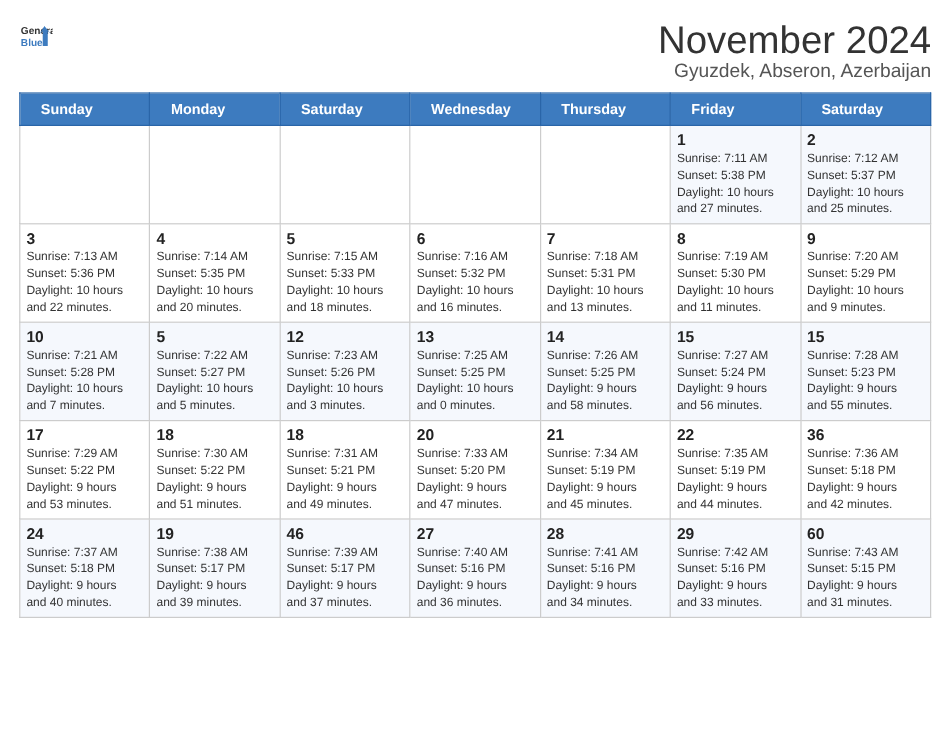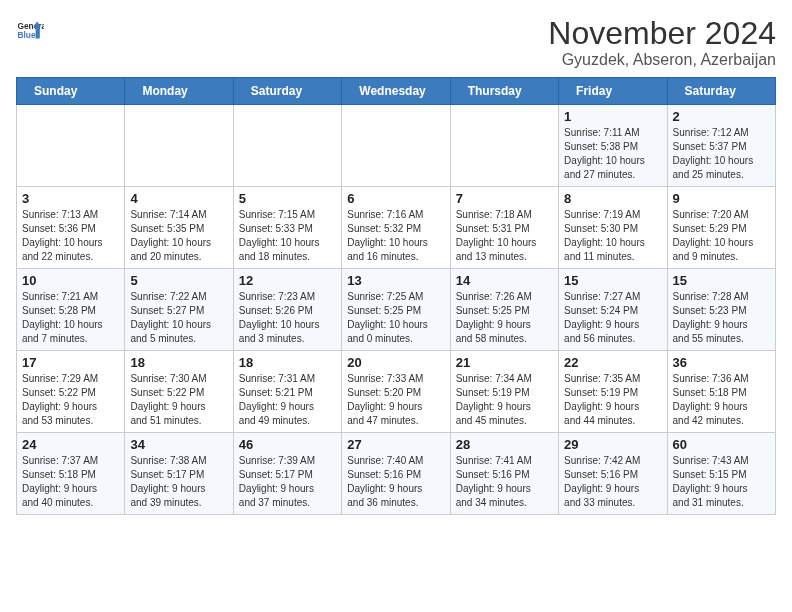--- a/index.html
+++ b/index.html
@@ -214,21 +214,21 @@
           <span class="day-num">36</span>
           <div class="day-info">Sunrise: 7:36 AM<br>Sunset: 5:18 PM<br>Daylight: 9 hours<br>and 42 minutes.</div>
         </td>
       </tr>
       <tr>
         <td>
           <span class="day-num">24</span>
           <div class="day-info">Sunrise: 7:37 AM<br>Sunset: 5:18 PM<br>Daylight: 9 hours<br>and 40 minutes.</div>
         </td>
         <td>
-          <span class="day-num">34</span>
+          <span class="day-num">19</span>
           <div class="day-info">Sunrise: 7:38 AM<br>Sunset: 5:17 PM<br>Daylight: 9 hours<br>and 39 minutes.</div>
         </td>
         <td>
           <span class="day-num">46</span>
           <div class="day-info">Sunrise: 7:39 AM<br>Sunset: 5:17 PM<br>Daylight: 9 hours<br>and 37 minutes.</div>
         </td>
         <td>
           <span class="day-num">27</span>
           <div class="day-info">Sunrise: 7:40 AM<br>Sunset: 5:16 PM<br>Daylight: 9 hours<br>and 36 minutes.</div>
         </td>

